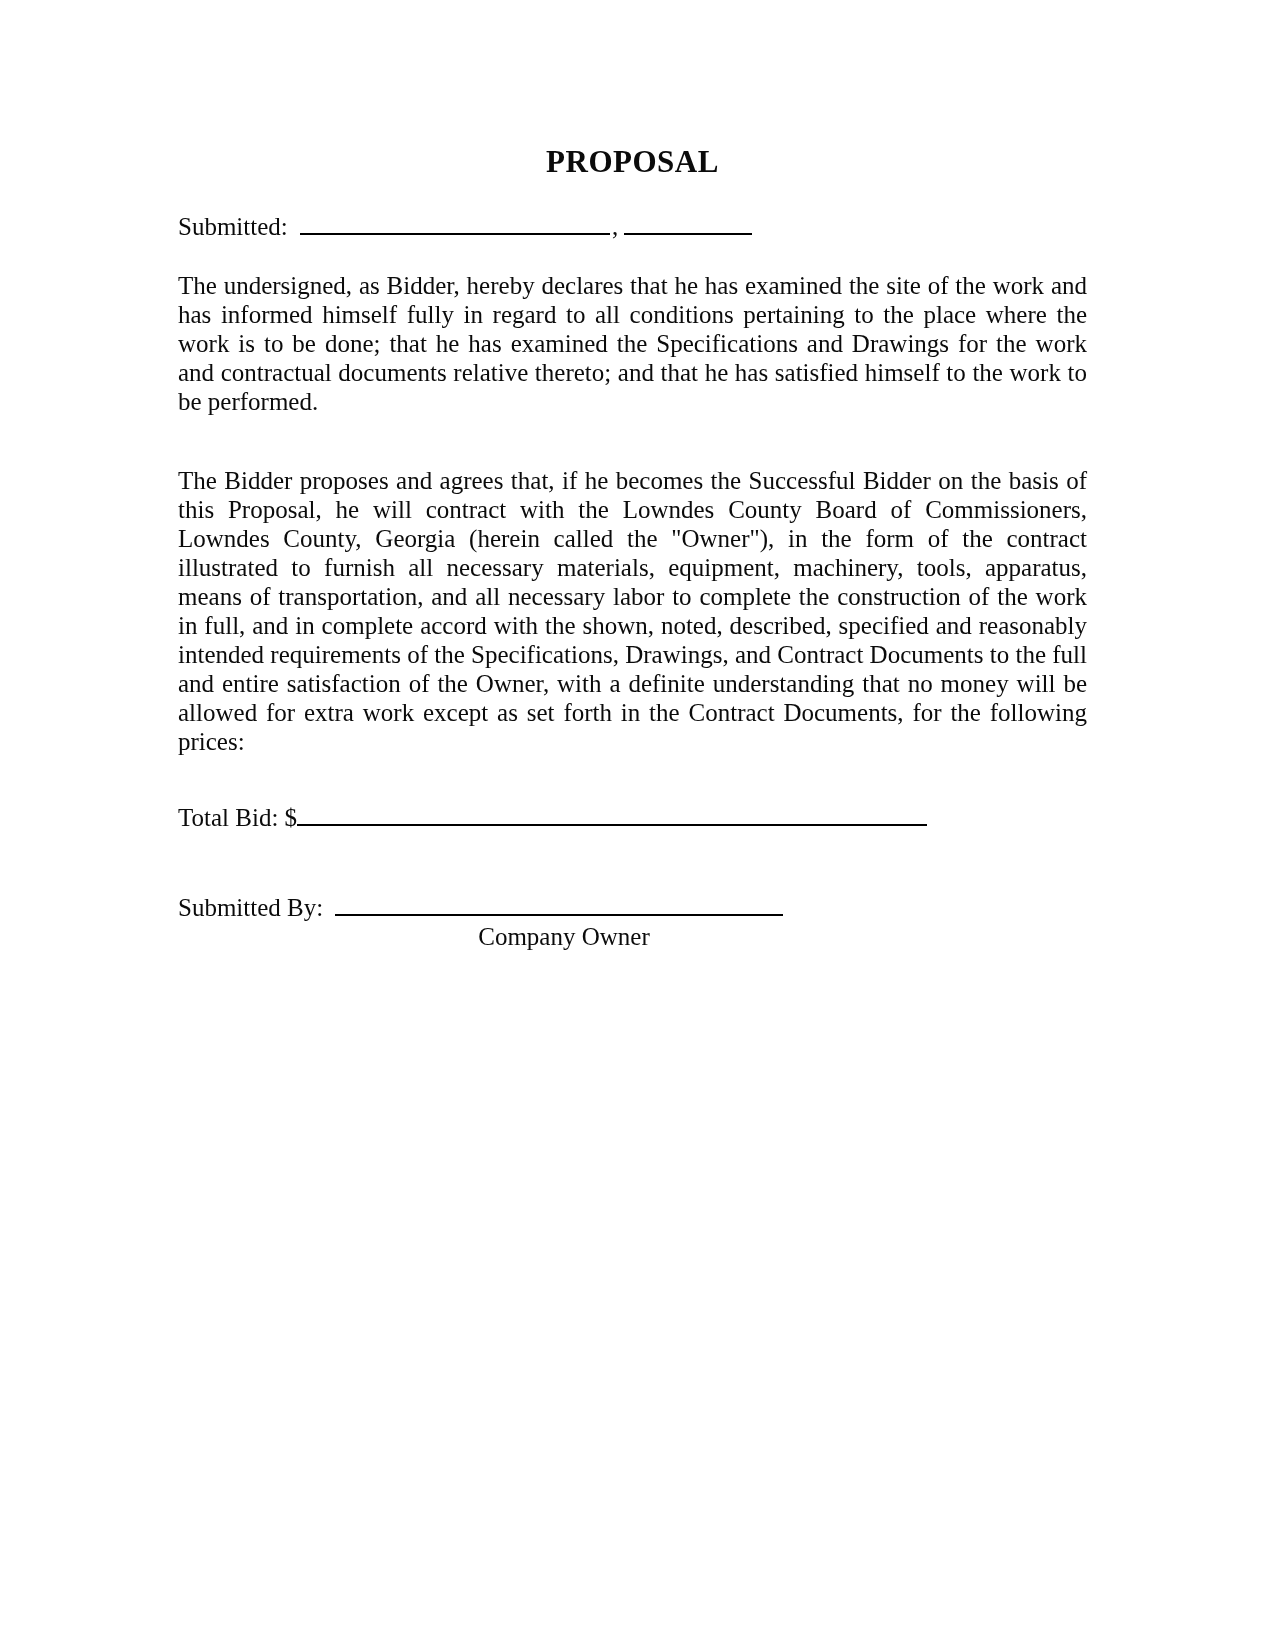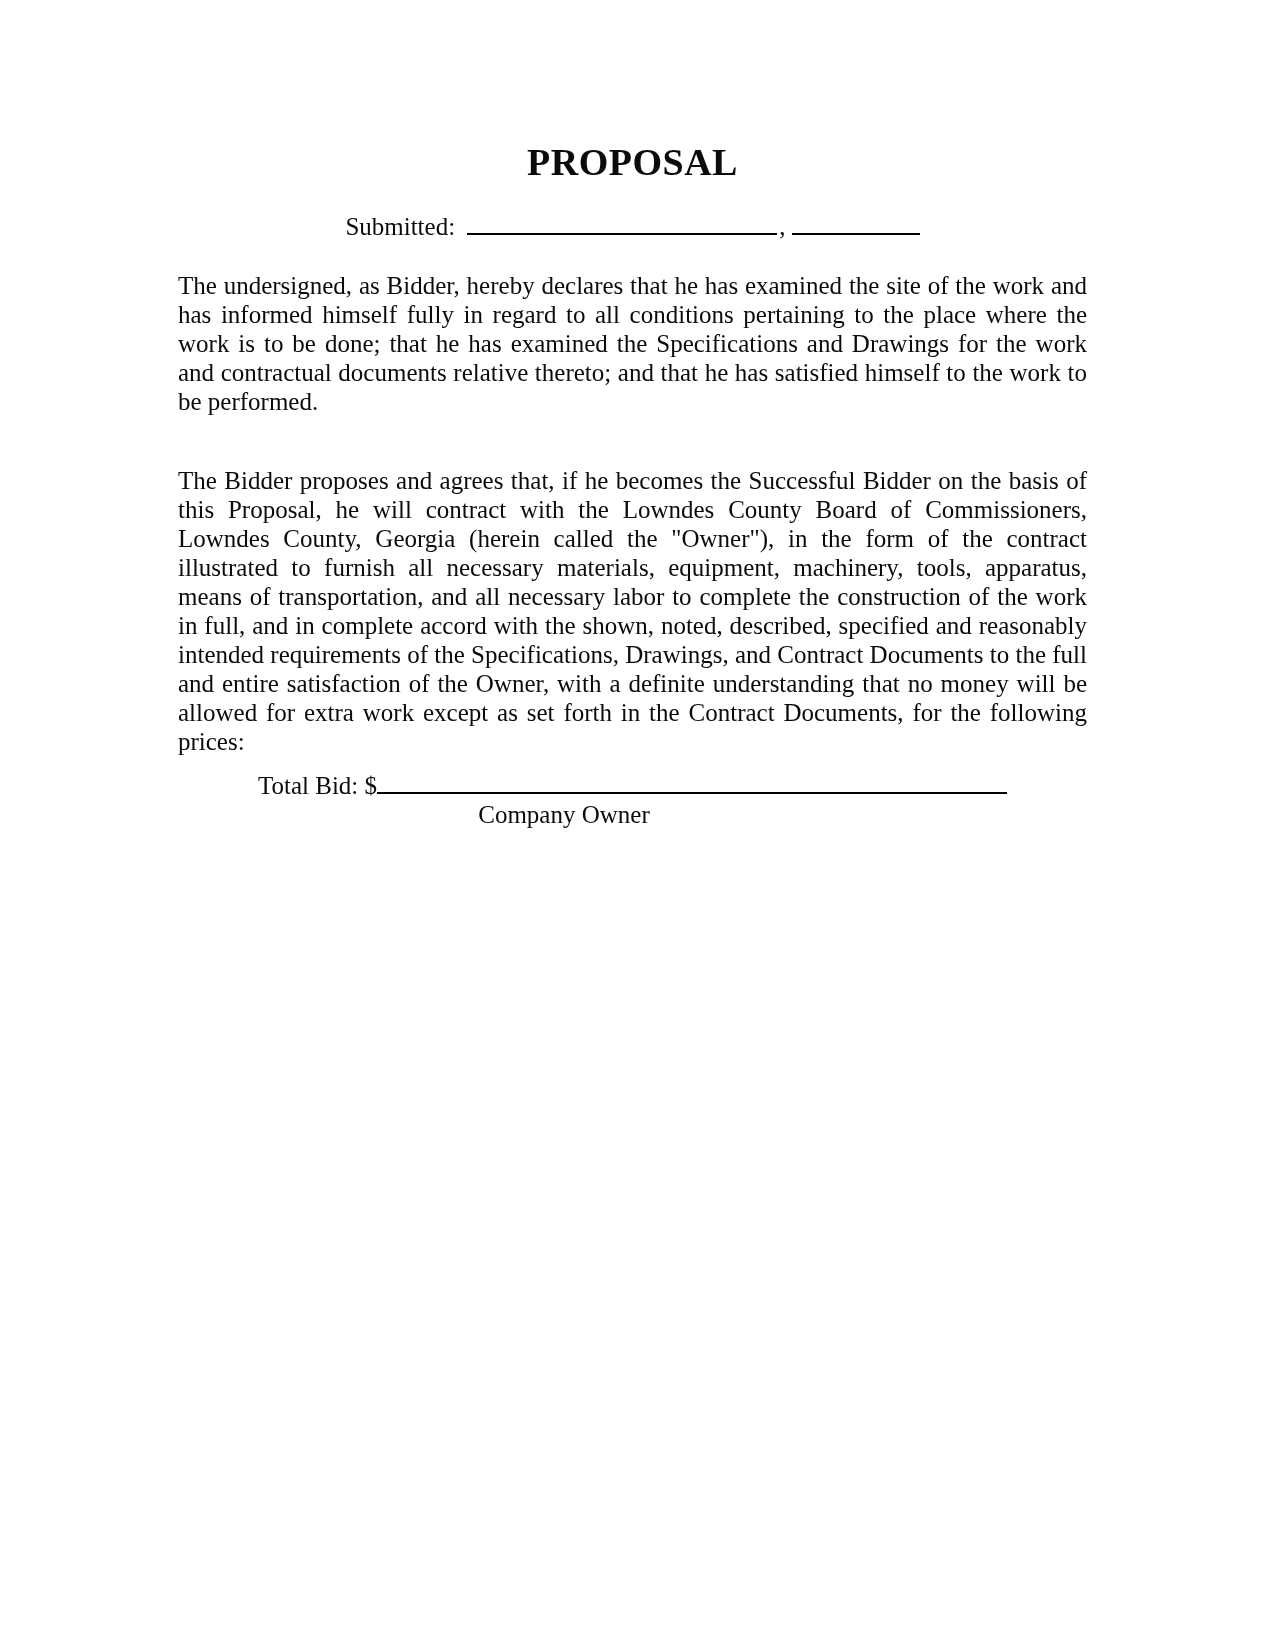--- a/index.html
+++ b/index.html
@@ -16,49 +16,48 @@
     box-sizing: border-box;
     padding: 145px 188px 0 178px;
     font-family: "Liberation Serif", "DejaVu Serif", serif;
     font-size: 25px;
     line-height: 29px;
     color: #0b0b0b;
   }
   .doc-title {
     margin: 0;
     text-align: center;
-    font-size: 38px;
+    font-size: 31px;
     line-height: 34px;
     font-weight: bold;
     letter-spacing: 0.5px;
   }
   .salutation {
     margin: 28px 0 0 0;
   }
   .field-row {
     margin: 32px 0 0 0;
     white-space: nowrap;
-    text-align: center;
   }
   .fill-line {
     display: inline-block;
     border-bottom: 2px solid #000;
     height: 24px;
     vertical-align: baseline;
     box-sizing: border-box;
   }
   .para {
     margin: 30px 0 0 0;
     text-align: justify;
   }
   .para2 {
     margin-top: 50px;
   }
   .total-bid-row {
-    margin-top: 14px;
+    margin-top: 46px;
   }
   .submitted-by-row {
     margin-top: 60px;
   }
   .caption-row {
     margin: 0 0 0 162px;
     width: 448px;
     text-align: center;
   }
   .sep {
@@ -79,16 +78,20 @@
   </div>
 
   <p class="para">The undersigned, as Bidder, hereby declares that he has examined the site of the work and has informed himself fully in regard to all conditions pertaining to the place where the work is to be done; that he has examined the Specifications and Drawings for the work and contractual documents relative thereto; and that he has satisfied himself to the work to be performed.</p>
 
   <p class="para para2">The Bidder proposes and agrees that, if he becomes the Successful Bidder on the basis of this Proposal, he will contract with the Lowndes County Board of Commissioners, Lowndes County, Georgia (herein called the "Owner"), in the form of the contract illustrated to furnish all necessary materials, equipment, machinery, tools, apparatus, means of transportation, and all necessary labor to complete the construction of the work in full, and in complete accord with the shown, noted, described, specified and reasonably intended requirements of the Specifications, Drawings, and Contract Documents to the full and entire satisfaction of the Owner, with a definite understanding that no money will be allowed for extra work except as set forth in the Contract Documents, for the following prices:</p>
 
   <div class="field-row total-bid-row">
     <span>Total Bid: $</span><span class="fill-line" style="width:630px;"></span>
   </div>
 
+  <div class="field-row submitted-by-row">
+    <span>Submitted By:</span>
+    <span class="fill-line" style="width:448px; margin-left:6px;"></span>
+  </div>
 
   <div class="caption-row">Company Owner</div>
 
 </div>
 
 </body></html>

